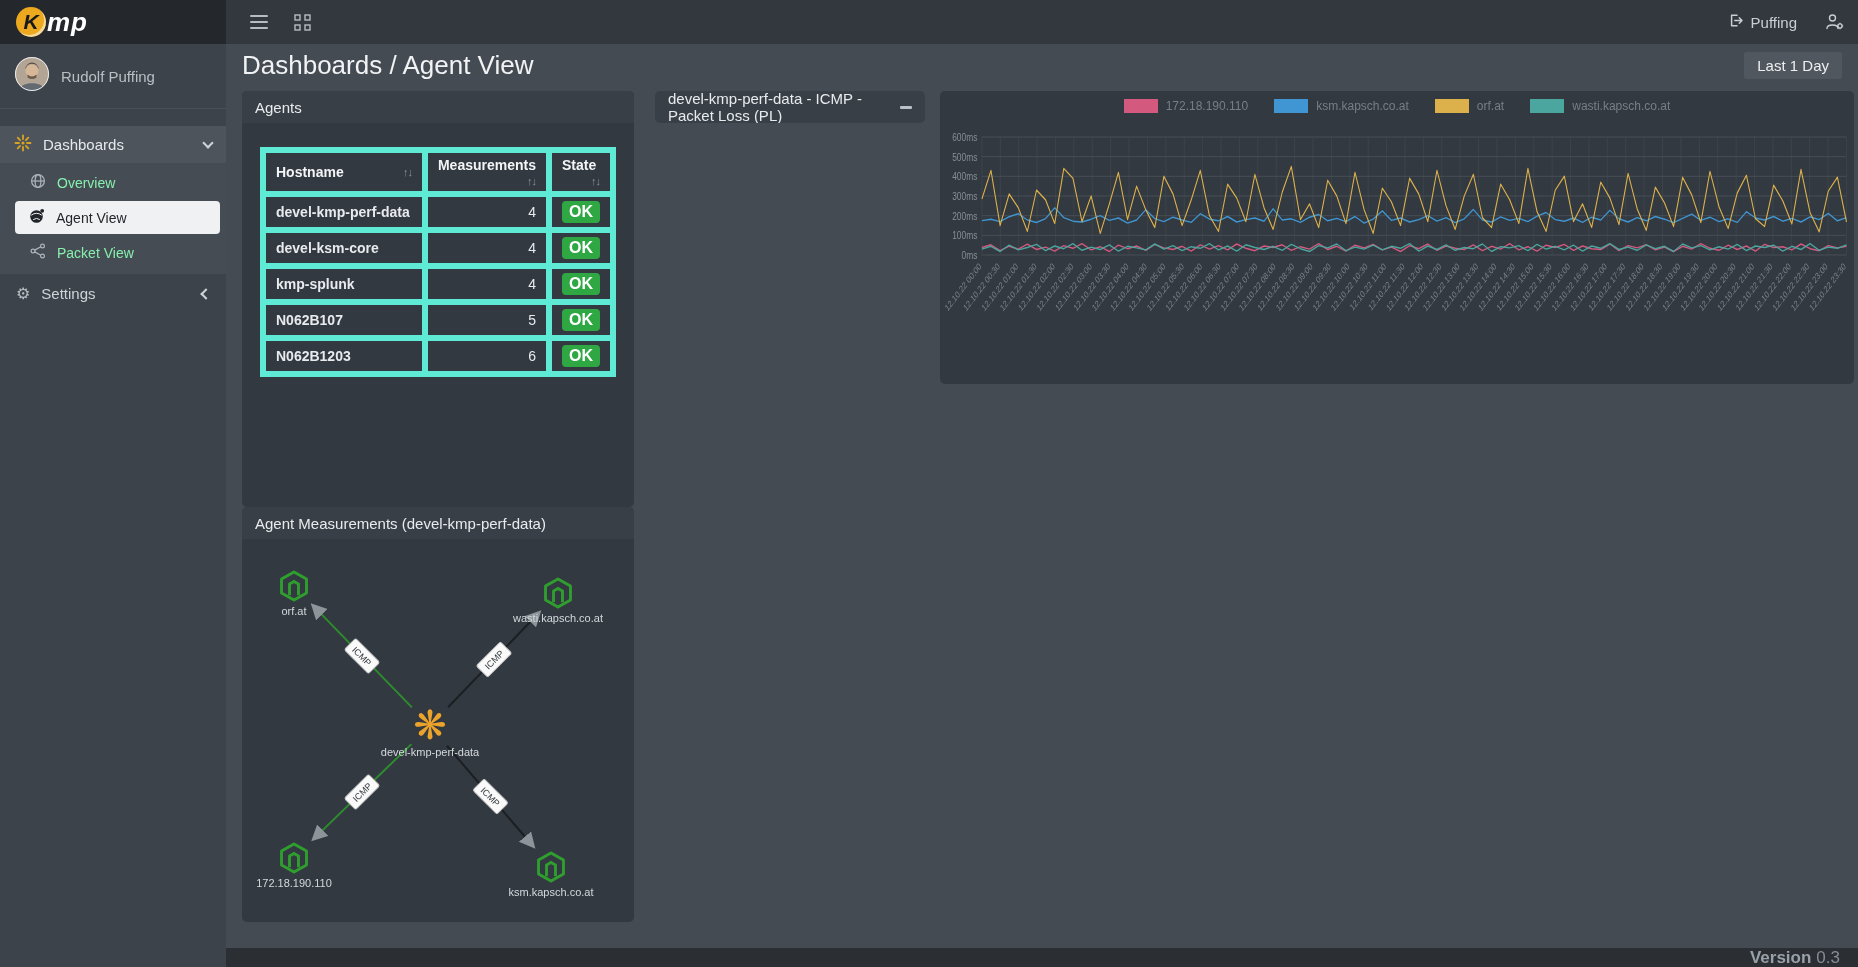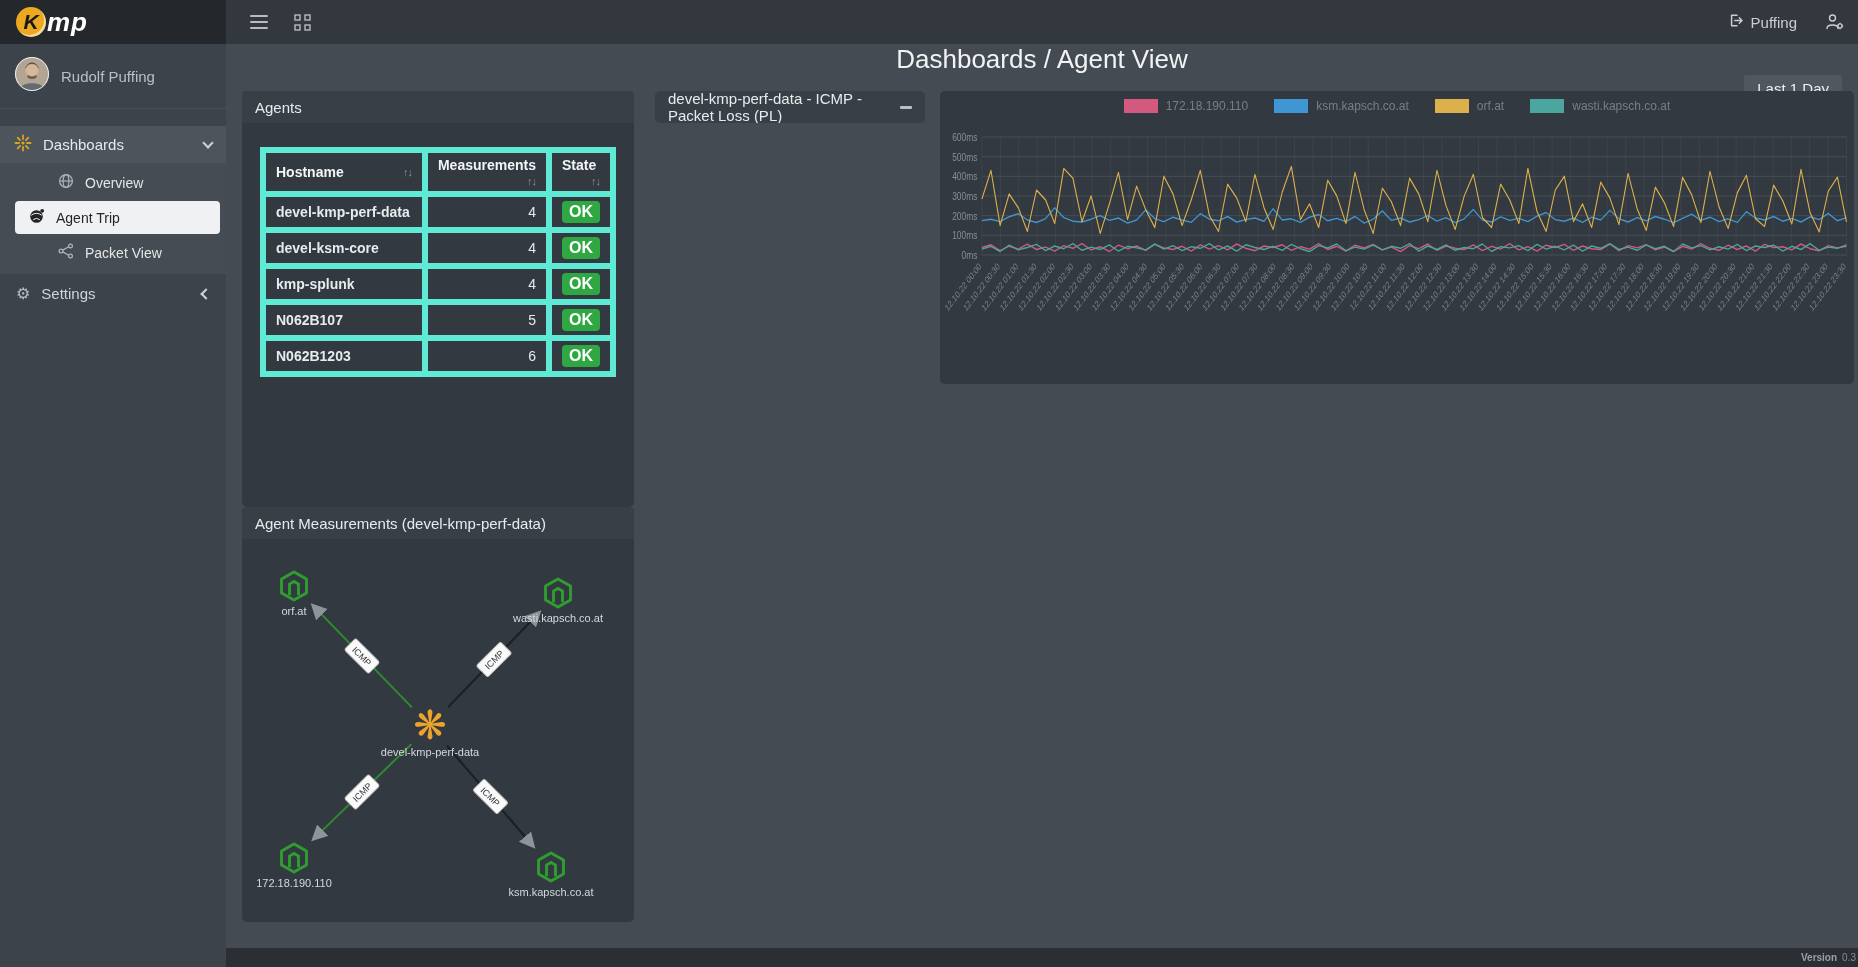--- a/index.html
+++ b/index.html
@@ -12,36 +12,36 @@
   .brand { height:44px; background:#24282d; display:flex; align-items:center; padding-left:16px; }
   .brand-circle { width:30px; height:30px; border-radius:50%; background:#eca81e; color:#17191c; font-weight:bold; font-style:italic; display:flex; align-items:center; justify-content:center; font-size:21px; box-shadow:inset -2px -2px 0 rgba(255,255,255,.55); }
   .brand-rest { color:#fff; font-style:italic; font-weight:bold; font-size:26px; letter-spacing:1px; margin-left:1px; }
   .user-block { display:flex; align-items:center; gap:12px; padding:13px 15px; border-bottom:1px solid #4a5057; }
   .user-name { font-size:15px; color:#b9bfc5; }
   .nav-parent { background:#4d545c; display:flex; align-items:center; gap:11px; padding:8px 14px; color:#e6e9ec; font-size:15px; margin-top:17px; cursor:pointer; }
   .chev { width:8px; height:8px; border-right:2px solid #cfd4d8; border-bottom:2px solid #cfd4d8; display:inline-block; }
   .chev-down { transform:rotate(45deg); margin-left:auto; margin-top:-4px; }
   .chev-left { transform:rotate(135deg); margin-left:auto; }
   .submenu { background:#454c54; padding:3px 0 5px 0; }
-  .submenu-item { display:flex; align-items:center; gap:11px; padding:7px 10px 7px 30px; color:#e5e5e5; font-size:14px; cursor:pointer;margin-left:28px; }
+  .submenu-item { display:flex; align-items:center; gap:11px; padding:7px 10px 7px 30px; color:#86efac; font-size:14px; cursor:pointer; }
   .submenu-item.active { background:#eff1f2; color:#23272b; border-radius:4px; margin:2px 6px 2px 15px; padding-left:14px; }
   .settings-item { display:flex; align-items:center; gap:11px; padding:11px 16px; color:#cfd4d9; font-size:15px; cursor:pointer; }
   .gear-glyph { font-size:16px; color:#b6bcc2; line-height:1; }
 
   
   .main { flex:1; display:flex; flex-direction:column; }
   .topbar { height:44px; background:#32383e; display:flex; align-items:center; padding:0 14px 0 24px; color:#c2c8cd; flex-shrink:0; }
   .hamburger { display:flex; flex-direction:column; gap:3.5px; cursor:pointer; }
   .hamburger span { width:18px; height:2.2px; background:#b6bcc2; border-radius:1px; display:block; }
   .top-icon { margin-left:26px; cursor:pointer; display:flex; align-items:center; }
   .top-spacer { flex:1; }
   .logout { display:flex; align-items:center; gap:7px; font-size:15px; cursor:pointer; color:#c9ced3; }
   .usergear { margin-left:28px; cursor:pointer; display:flex; align-items:center; }
 
-  .page-header { height:43px; display:flex; align-items:center; padding:0 16px; flex-shrink:0;flex-direction:column; }
+  .page-header { height:43px; display:flex; align-items:center; padding:12px 16px; flex-shrink:0; }
   .page-title { font-size:26px; font-weight:400; color:#f1f3f5; }
   .badge-time { margin-left:auto; background:#50575e; color:#edeff1; padding:5px 13px; font-size:15px; border-radius:2px; cursor:pointer; }
 
   .content { flex:1; display:flex; gap:21px; padding:4px 4px 0 16px; align-items:flex-start; }
   .left-col { width:392px; flex-shrink:0; display:flex; flex-direction:column; }
   .right-col { flex:1; display:flex; gap:15px; }
 
   .panel { background:#333940; border-radius:5px; overflow:hidden; }
   .panel-header { background:#383f46; height:32px; display:flex; align-items:center; padding:0 13px; font-size:15px; color:#e8ebee; flex-shrink:0; }
   .collapse-btn { margin-left:auto; width:16px; height:3px; background:#b9c0c6; border-radius:1px; cursor:pointer; }
@@ -59,21 +59,21 @@
 
   .meas-panel { height:415px; }
 
   .pl-panel { height:32px; }
   .rtt-panel { height:293px; display:flex; flex-direction:column; }
   .legend-row { height:30px; display:flex; justify-content:center; align-items:center; gap:26px; }
   .legend-item { display:flex; align-items:center; gap:8px; font-size:12px; color:#767f87; }
   .legend-swatch { width:34px; height:14px; display:inline-block; }
   .chart-wrap { flex:1; }
 
-  .footer { height:19px; background:#2b2f34; display:flex; align-items:center; justify-content:flex-end; padding:0 2px; font-size:10px; color:#858d94; flex-shrink:0; }
+  .footer { height:19px; background:#2b2f34; display:flex; align-items:center; justify-content:flex-end; padding:0 18px; font-size:17px; color:#858d94; flex-shrink:0; }
   .footer b { color:#99a1a8; margin-right:5px; }
   svg text { font-family:"Liberation Sans", sans-serif; }
 </style>
 </head>
 <body>
 
 <div class="app">
 
   <aside class="sidebar">
     <div class="brand">
@@ -133,21 +133,21 @@
       </div>
       <div class="submenu-item active">
         <span>
           <svg width="16" height="16" viewBox="0 0 16 16">
             <circle cx="7.5" cy="8.5" r="6.3" fill="#212529"></circle>
             <path d="M2.2 7.2 Q7.5 3.4 12.8 7.2" fill="none" stroke="#eff1f2" stroke-width="1"></path>
             <path d="M4.2 11.6 Q7.5 9.2 10.8 11.6" fill="none" stroke="#eff1f2" stroke-width="1"></path>
             <circle cx="13.2" cy="2.8" r="1.9" fill="#212529"></circle>
           </svg>
         </span>
-        <span>Agent Trip</span>
+        <span>Agent View</span>
       </div>
       <div class="submenu-item">
         <span>
           <svg width="16" height="16" viewBox="0 0 16 16" fill="none" stroke="#aeb5bb" stroke-width="1.2">
             <circle cx="3" cy="8" r="1.9"></circle>
               <circle cx="12.5" cy="3" r="1.9"></circle>
               <circle cx="12.5" cy="13" r="1.9"></circle>
             <line x1="4.7" y1="7.1" x2="10.8" y2="3.8"></line>
               <line x1="4.7" y1="8.9" x2="10.8" y2="12.2"></line>
           </svg>

